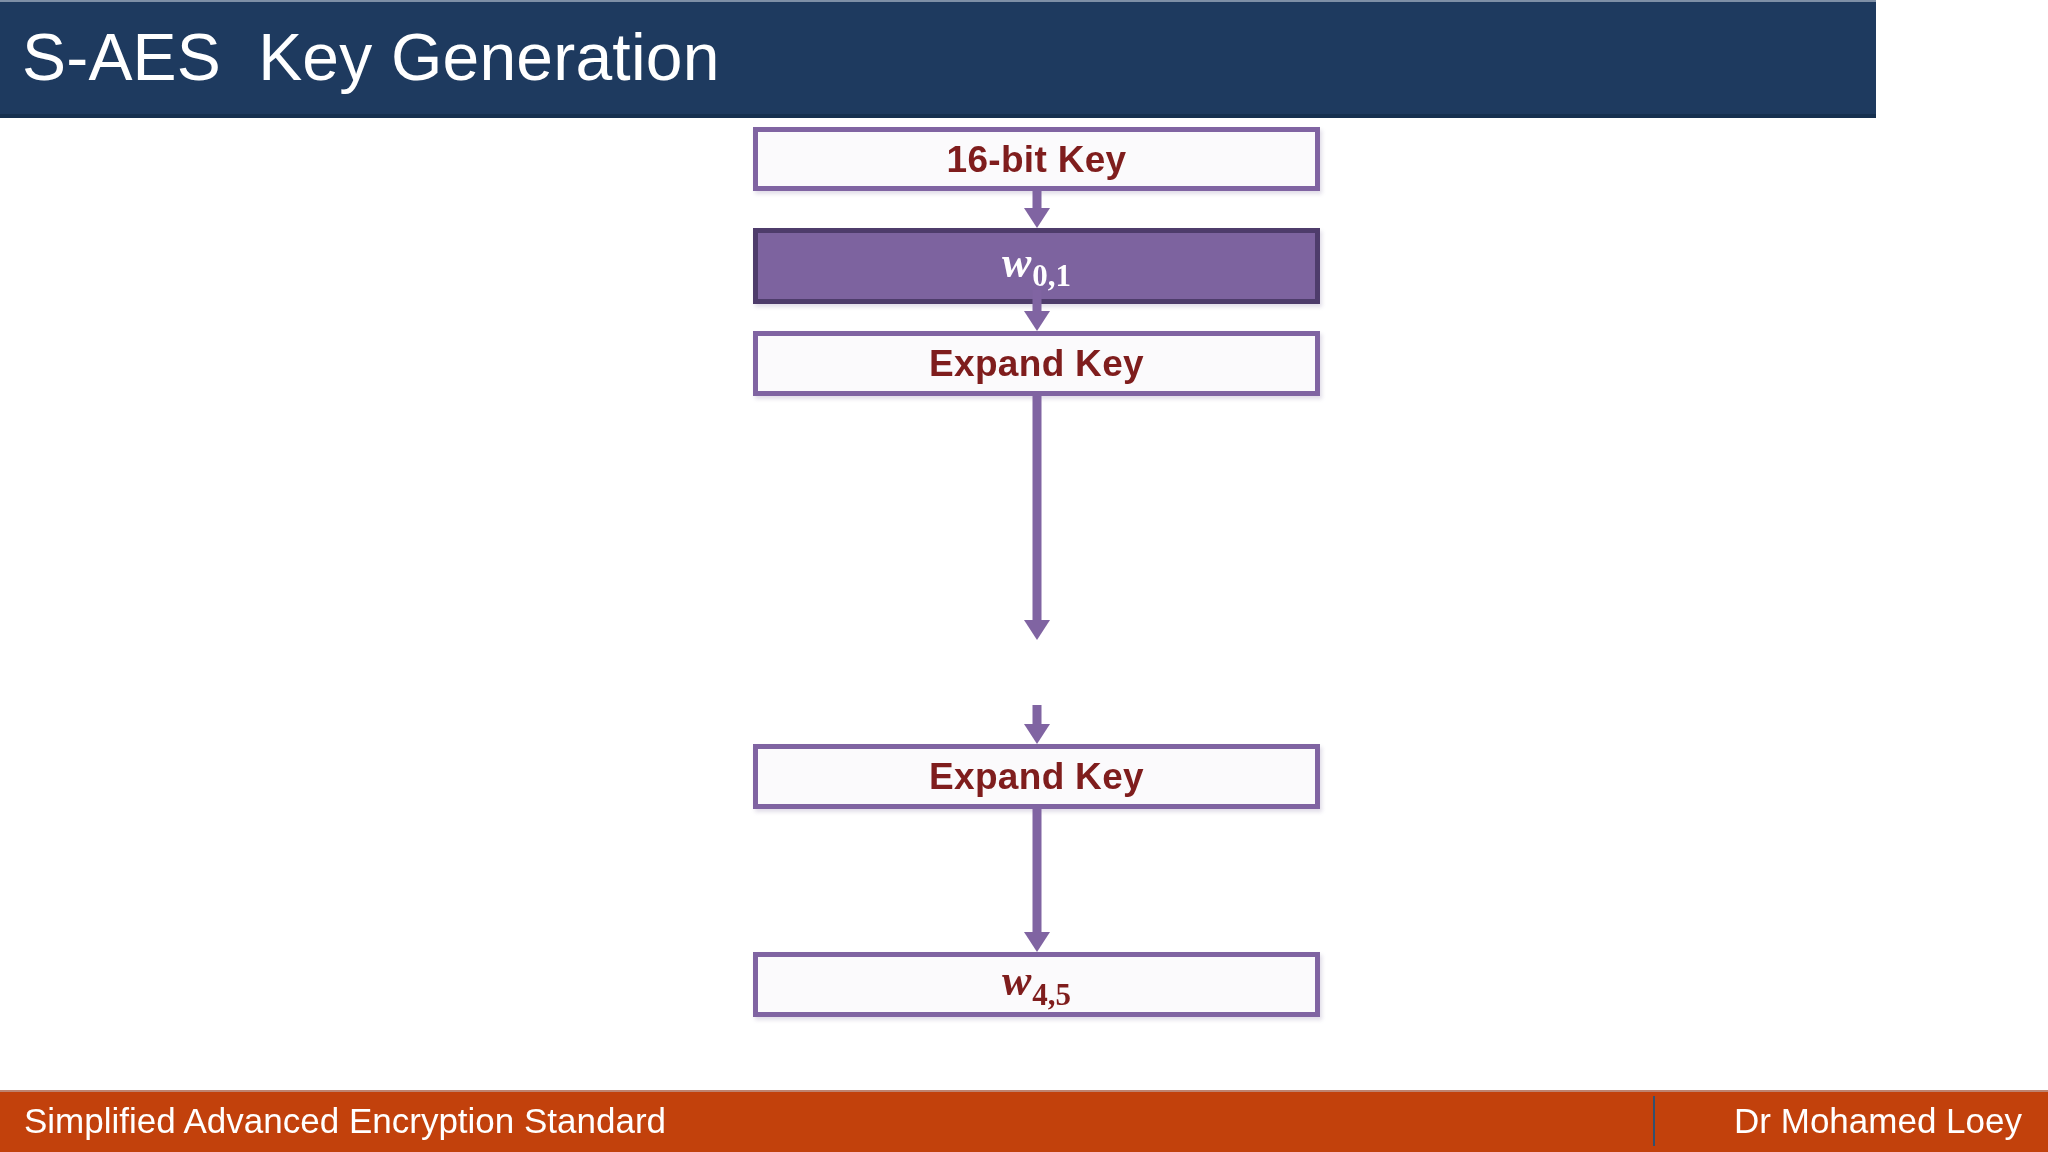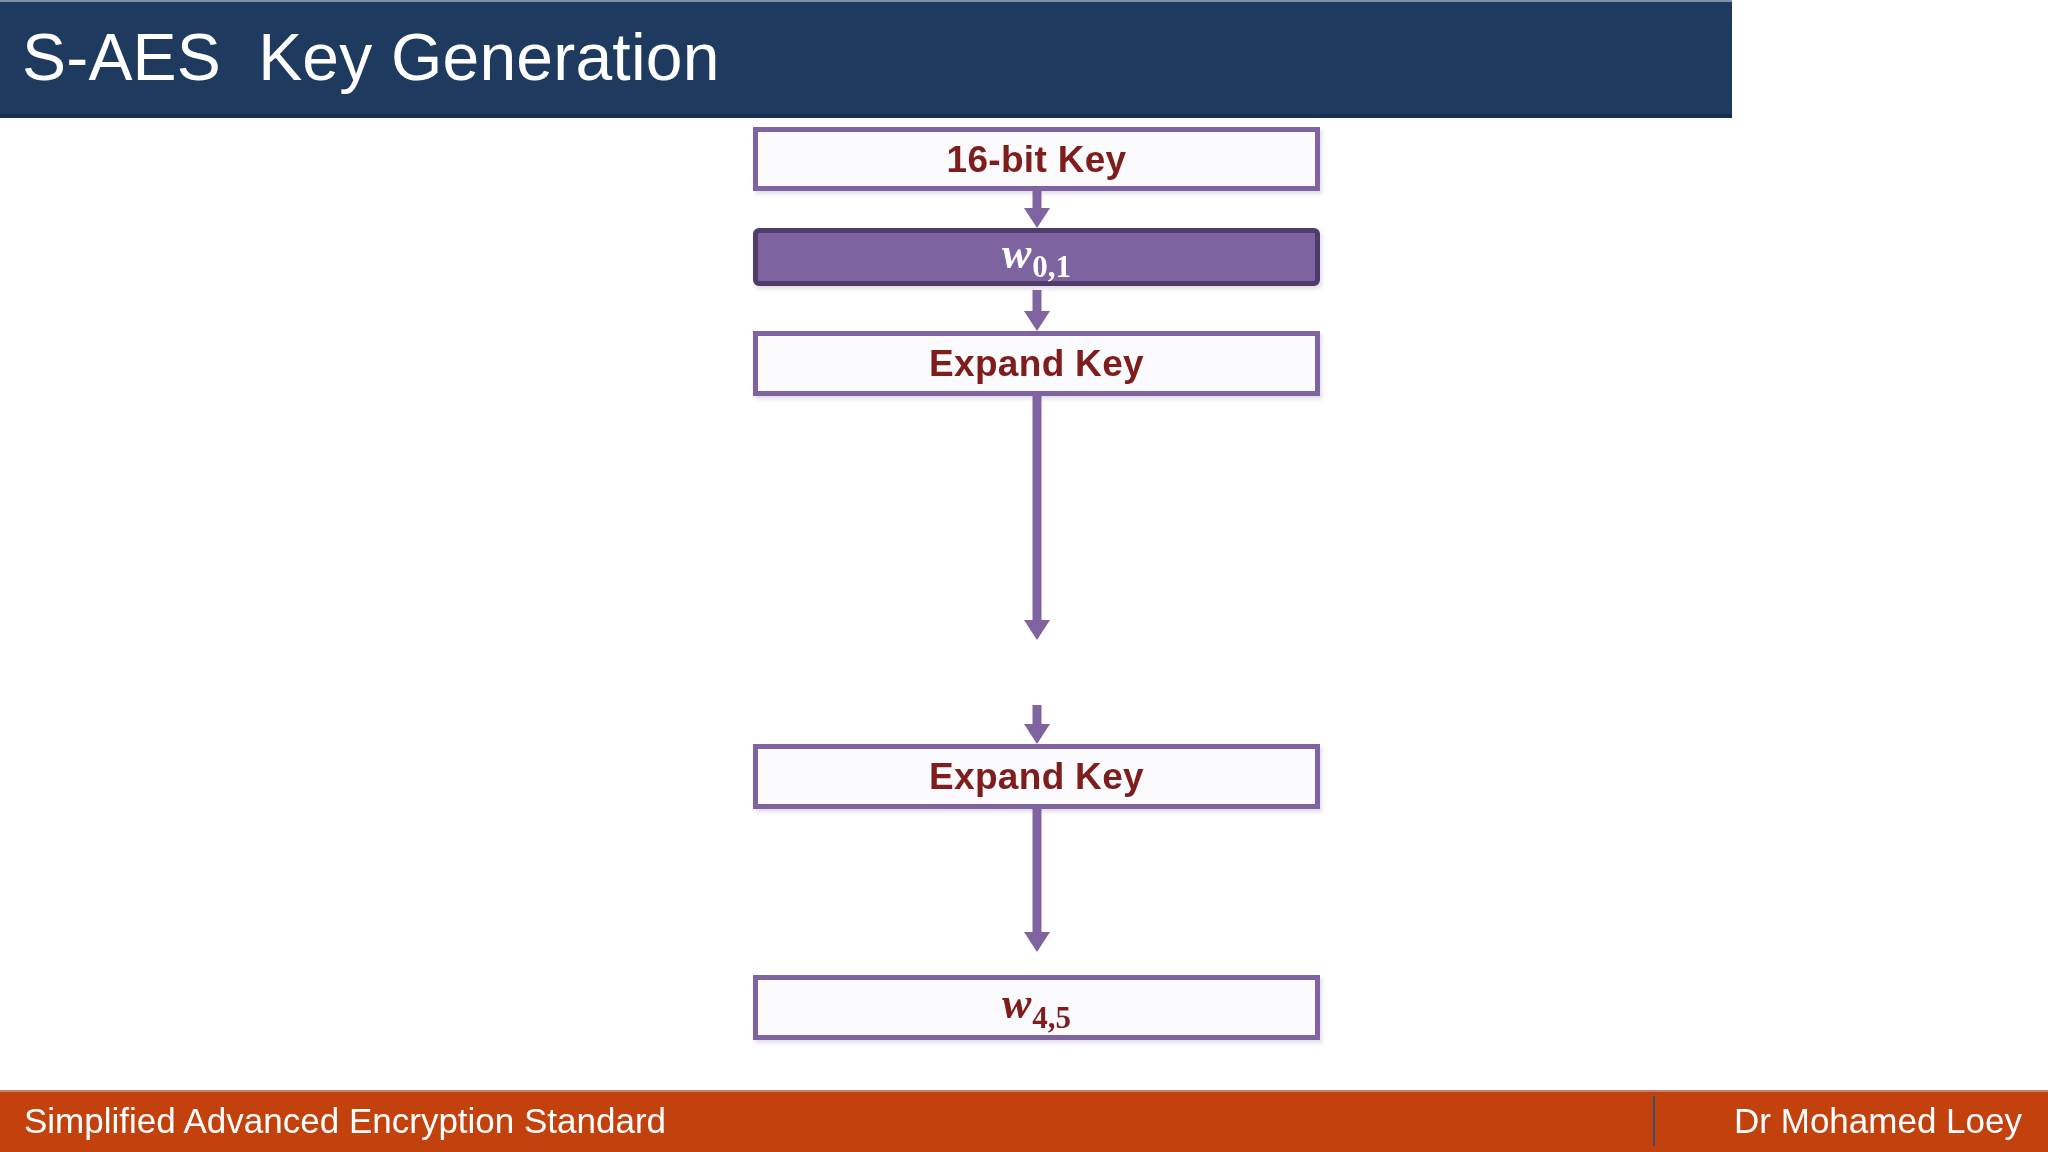--- a/index.html
+++ b/index.html
@@ -6,21 +6,21 @@
   body{
     width:2048px;height:1152px;
     background:#ffffff;
     font-family:"Liberation Sans", sans-serif;
     overflow:hidden;
     position:relative;
   }
 
   
   #slide-header{
-    position:absolute;left:0;top:0;width:1732px;height:118px;
+    position:absolute;left:0;top:0;width:1876px;height:118px;
     background:#1e3a5f;
     box-sizing:border-box;
     border-bottom:4px solid #16304f;
   }
   #slide-header:before{
     content:"";position:absolute;left:0;top:0;right:0;height:2px;
     background:#ced6e0;opacity:.55;
   }
   #slide-title{
     position:absolute;left:22px;top:50%;transform:translateY(-50%);
@@ -128,21 +128,21 @@
 
   <div class="node" style="left:753px;top:9px;width:567px;height:64px;">
     <span class="node-label">16-bit Key</span>
   </div>
 
   <div class="arrow" style="left:1037px;top:73px;height:37px;">
     <div class="shaft" style="height:19px;"></div>
     <div class="head"></div>
   </div>
 
-  <div class="node filled" style="left:753px;top:110px;width:567px;height:58px;border-radius:6px;">
+  <div class="node filled" style="left:753px;top:110px;width:567px;height:76px;">
     <span class="node-label math"><span>w</span><span class="sub">0,1</span></span>
   </div>
 
   <div class="arrow" style="left:1037px;top:172px;height:41px;">
     <div class="shaft" style="height:23px;"></div>
     <div class="head"></div>
   </div>
 
   <div class="node" style="left:753px;top:213px;width:567px;height:65px;">
     <span class="node-label">Expand Key</span>
@@ -161,21 +161,21 @@
 
   <div class="node" style="left:753px;top:626px;width:567px;height:65px;">
     <span class="node-label">Expand Key</span>
   </div>
 
   <div class="arrow" style="left:1037px;top:691px;height:143px;">
     <div class="shaft" style="height:125px;"></div>
     <div class="head"></div>
   </div>
 
-  <div class="node" style="left:753px;top:834px;width:567px;height:65px;margin-top:23px;">
+  <div class="node" style="left:753px;top:834px;width:567px;height:65px;">
     <span class="node-label math"><span>w</span><span class="sub">4,5</span></span>
   </div>
 
 </div>
 
 <div id="slide-footer">
   <div id="footer-left">Simplified Advanced Encryption Standard</div>
   <div id="footer-divider"></div>
   <div id="footer-right">Dr Mohamed Loey</div>
 </div>

